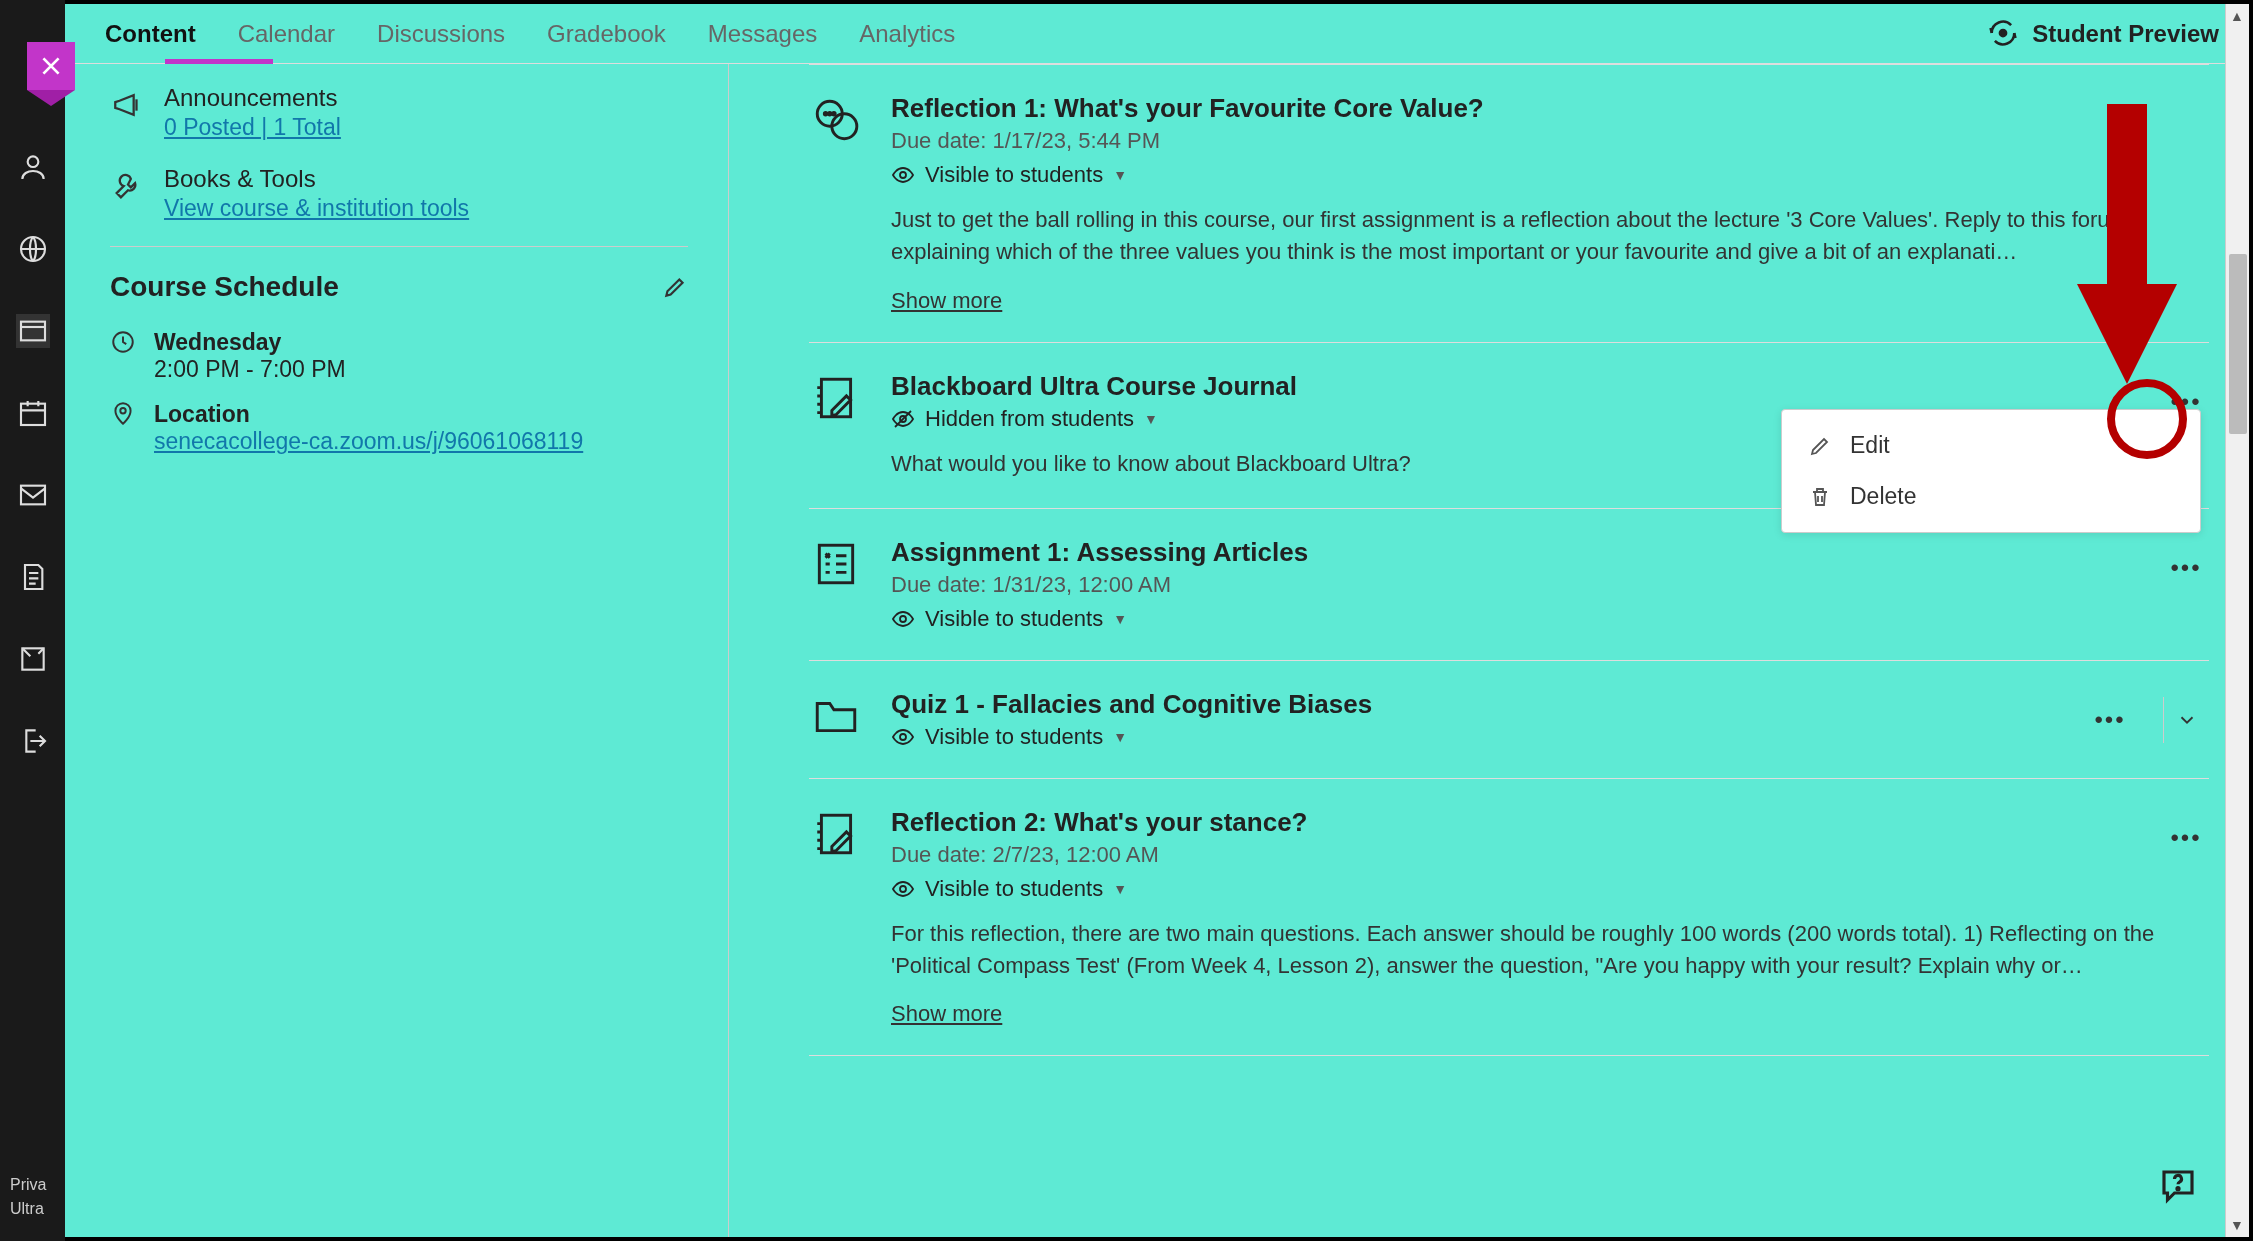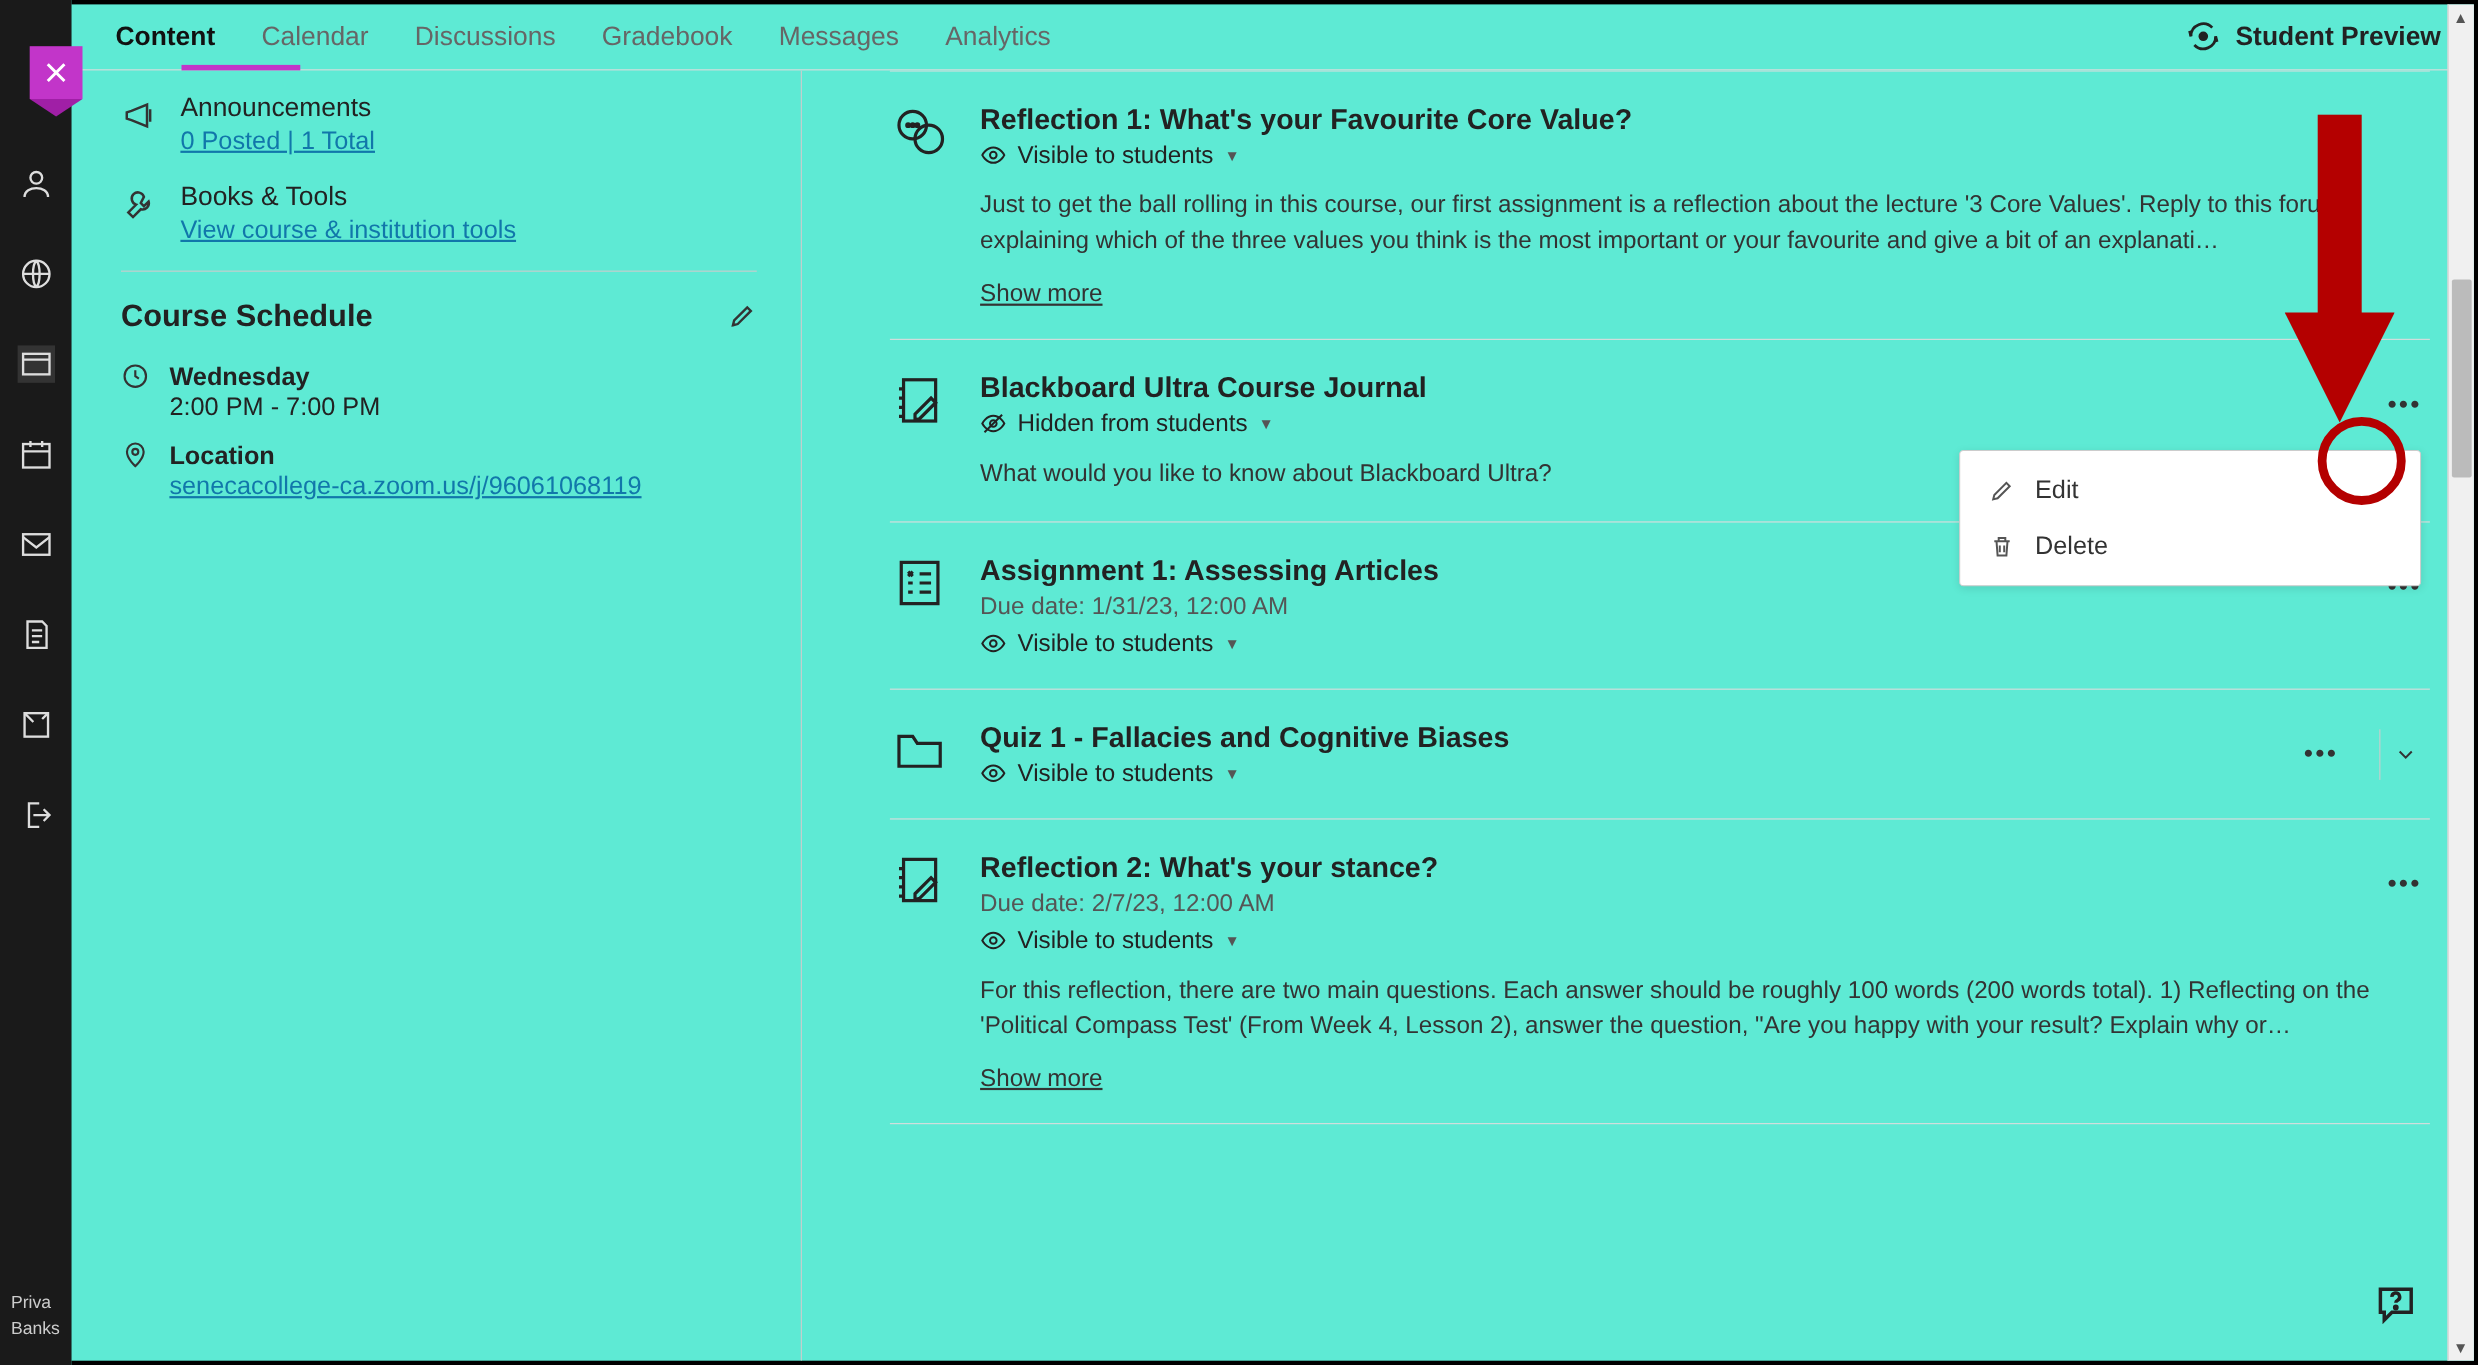--- a/index.html
+++ b/index.html
@@ -100,21 +100,21 @@
       </svg>
     </div>
   <div class="rail-ic">
       <svg width="32" height="32" viewBox="0 0 24 24" fill="none" stroke="#ddd" stroke-width="1.6">
         <path d="M14 4h-7v16h7"></path>
         <path d="M10 12h11M17 8l4 4-4 4"></path>
       </svg>
     </div>
   <div class="rail-footer">
     <div>Priva</div>
-    <div>Banks</div>
+    <div>Ultra</div>
   </div>
 </div>
 
 <div class="close-tab">
   <svg width="26" height="26" viewBox="0 0 24 24" stroke="#fff" stroke-width="2.5">
       <path d="M5 5l14 14M19 5L5 19"></path>
     </svg>
 </div>
 
 <div class="page">
@@ -206,20 +206,21 @@
               <svg width="50" height="50" viewBox="0 0 24 24" fill="none" stroke="#222" stroke-width="1.4">
                 <circle cx="9" cy="9" r="6"></circle>
                 <circle cx="16" cy="15" r="6"></circle>
                 <circle cx="7" cy="9" r=".6" fill="#222"></circle>
                 <circle cx="9" cy="9" r=".6" fill="#222"></circle>
                 <circle cx="11" cy="9" r=".6" fill="#222"></circle>
               </svg>
             </div>
     <div class="item-body">
       <div class="item-title">Reflection 1: What's your Favourite Core Value?</div>
+      <div class="item-due">Due date: 1/17/23, 5:44 PM</div>
       <div class="vis">
                 <svg width="24" height="24" viewBox="0 0 24 24" fill="none" stroke="#222" stroke-width="1.8">
                   <path d="M2 12s3.5-7 10-7 10 7 10 7-3.5 7-10 7S2 12 2 12z"></path>
                   <circle cx="12" cy="12" r="3"></circle>
                 </svg>
                 <span>Visible to students</span>
                 <span class="caret">▼</span>
               </div>
       <div class="item-desc">Just to get the ball rolling in this course, our first assignment is a reflection about the lecture '3 Core Values'. Reply to this forum explaining which of the three values you think is the most important or your favourite and give a bit of an explanati…</div>
       <span class="show-more">Show more</span>

